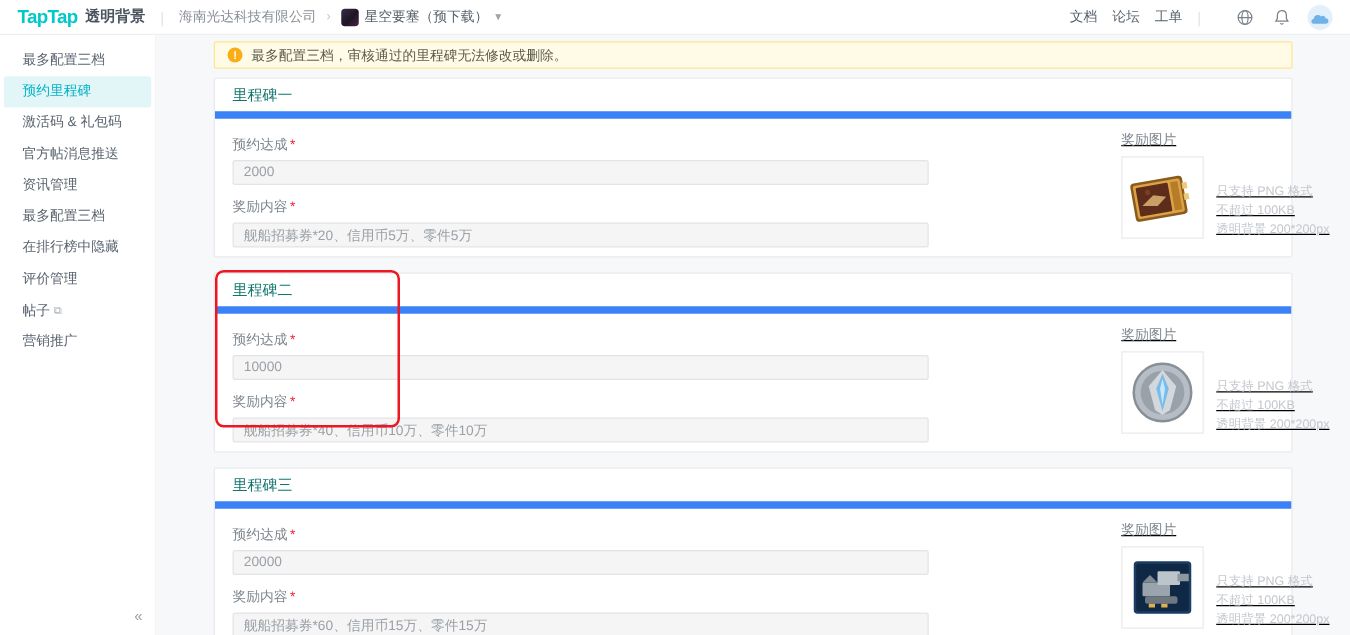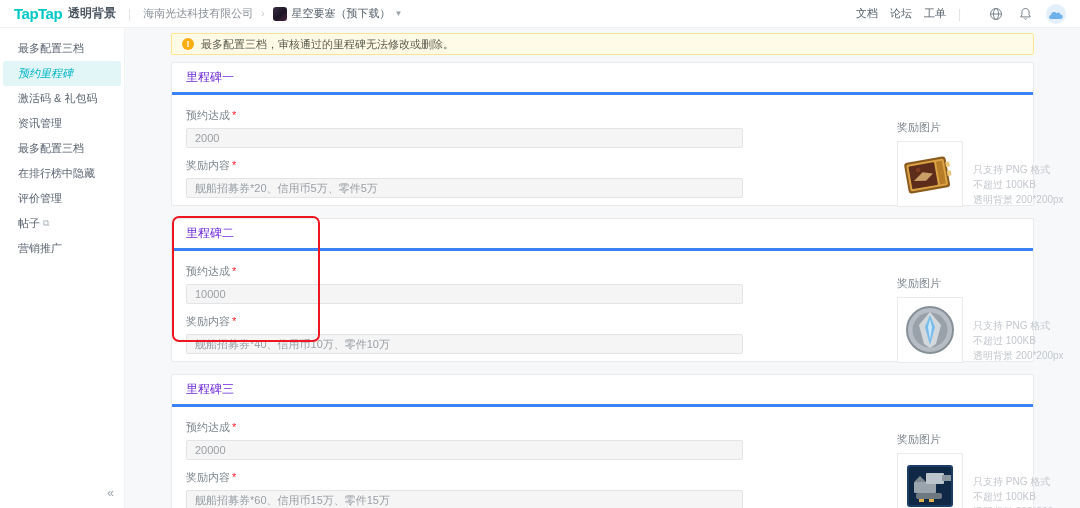--- a/index.html
+++ b/index.html
@@ -26,49 +26,49 @@
   .avatar { width:20px; height:20px; border-radius:50%; background:#e3f0fb;
     margin-left:14px; display:flex; align-items:center; justify-content:center; cursor:pointer; }
 
   
   .page { display:flex; height:480px; }
   .side { width:125px; background:#fff; border-right:1px solid #f1f3f4;
     padding-top:8px; position:relative; flex:none; }
   .item { height:25px; line-height:21px; font-size:11px; color:#5a6470;
     padding:2px 0 2px 18px; cursor:pointer; white-space:nowrap; }
   .item .lab { display:inline-block; line-height:21px; }
-  .item.active { background:#e2f6f8; color:#00b3c6; border-radius:2px; margin:0 3px; padding-left:15px;font-style:italic; }
+  .item.active { background:#e2f6f8; color:#00b3c6; border-radius:2px; margin:0 3px; padding-left:15px; }
   .ext-ic { font-size:9px; color:#aab2ba; margin-left:3px; vertical-align:1px; }
   .collapse { position:absolute; bottom:8px; right:10px; font-size:12px; color:#9aa2aa; cursor:pointer; }
 
   .main { flex:1; background:#f7f8fa; padding-top:5px; overflow:hidden; }
   .wrap { width:863px; margin:0 auto; }
 
   
   .notice { height:22px; background:#fffbe6; border:1px solid #ffe58f; border-radius:2px;
     display:flex; align-items:center; padding:0 10px; margin-bottom:7px; }
   .notice-ic { width:12px; height:12px; border-radius:50%; background:#faad14; color:#fff;
     font-size:9px; font-weight:700; display:flex; align-items:center; justify-content:center;
     margin-right:7px; flex:none; }
   .notice-txt { font-size:11px; color:#5b5b4e; }
 
   
   .card { background:#fff; border:1px solid #e9eaec; border-radius:2px; margin-bottom:12px; }
   .chead { height:32px; display:flex; align-items:center; padding:0 14px;
-    border-bottom:3px solid #3b82f6; font-size:12px; color:#6d28d9; }
+    border-bottom:6px solid #3b82f6; font-size:12px; color:#0f766e; }
   .cbody { position:relative; padding:8px 14px 14px; height:110px; }
   .card3 .cbody { height:116px; }
   .flabel { font-size:11px; color:#7d858d; margin:5px 0 5px; }
   .req { color:#f5222d; margin-left:2px; }
   .finput { width:557px; height:20px; background:#f5f5f5; border:1px solid #e3e4e6;
     border-radius:2px; font-size:11px; color:#9aa0a6; padding:0 8px; display:block;
     font-family:Liberation Sans, sans-serif; }
   .grp2 { margin-top:10px; }
 
-  .rcol { position:absolute; left:725px; top:20px; }
+  .rcol { position:absolute; left:725px; top:4px;text-decoration:underline; }
   .rcol .flabel { margin:5px 0 6px; }
   .imgrow { display:flex; align-items:flex-end; }
   .imgbox { width:66px; height:66px; background:#fff; border:1px solid #e9eaec;
     display:flex; align-items:center; justify-content:center; cursor:pointer; flex:none; }
   .hints { margin-left:10px; font-size:10px; color:#c3c7cc; line-height:15px; white-space:nowrap; }
 
   
   .redbox { position:absolute; left:172px; top:216px; width:148px; height:126px;
     border:2px solid #ee1620; border-radius:7px; pointer-events:none; z-index:9; }
 </style>
@@ -111,20 +111,21 @@
     </span>
   </span>
 </div>
 
 <div class="page">
 
   <div class="side">
     <div class="item"><span class="lab">最多配置三档</span></div>
     <div class="item active"><span class="lab">预约里程碑</span></div>
     <div class="item"><span class="lab">激活码 &amp; 礼包码</span></div>
+    <div class="item"><span class="lab">官方帖消息推送</span></div>
     <div class="item"><span class="lab">资讯管理</span></div>
     <div class="item"><span class="lab">最多配置三档</span></div>
     <div class="item"><span class="lab">在排行榜中隐藏</span></div>
     <div class="item"><span class="lab">评价管理</span></div>
     <div class="item"><span class="lab">帖子</span><span class="ext-ic">⧉</span></div>
     <div class="item"><span class="lab">营销推广</span></div>
     <div class="collapse">«</div>
   </div>
 
   <div class="main">

